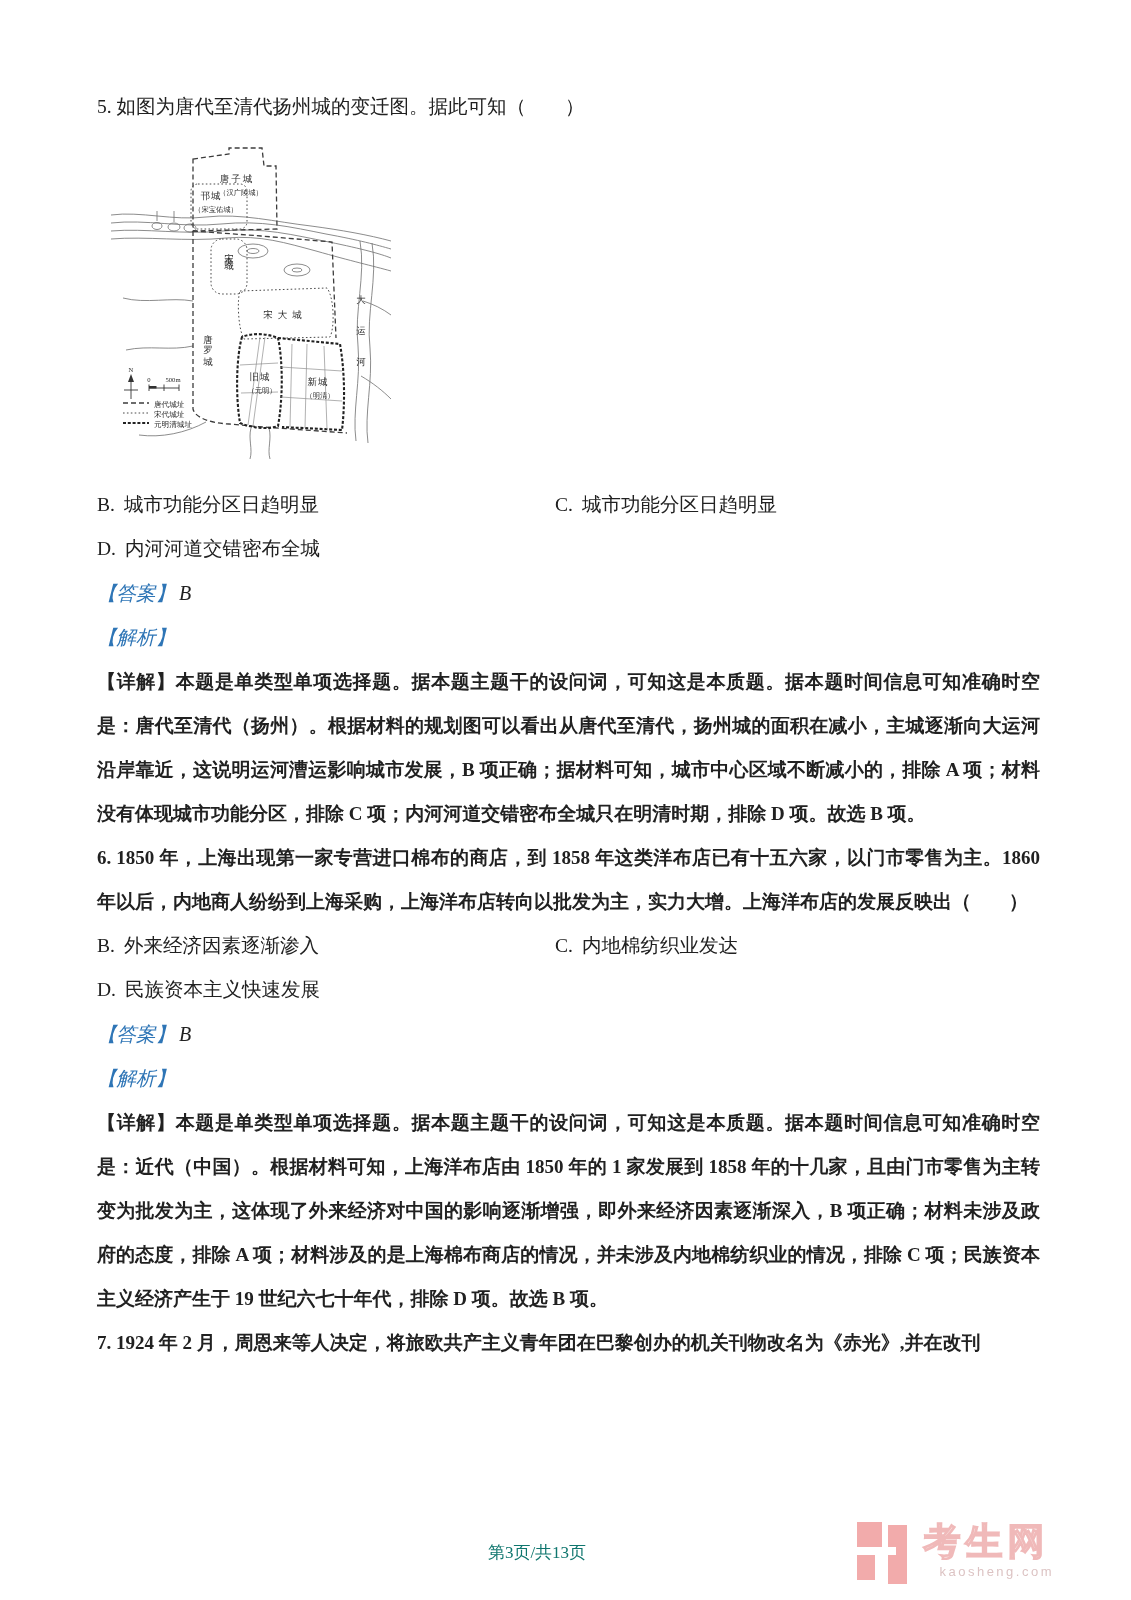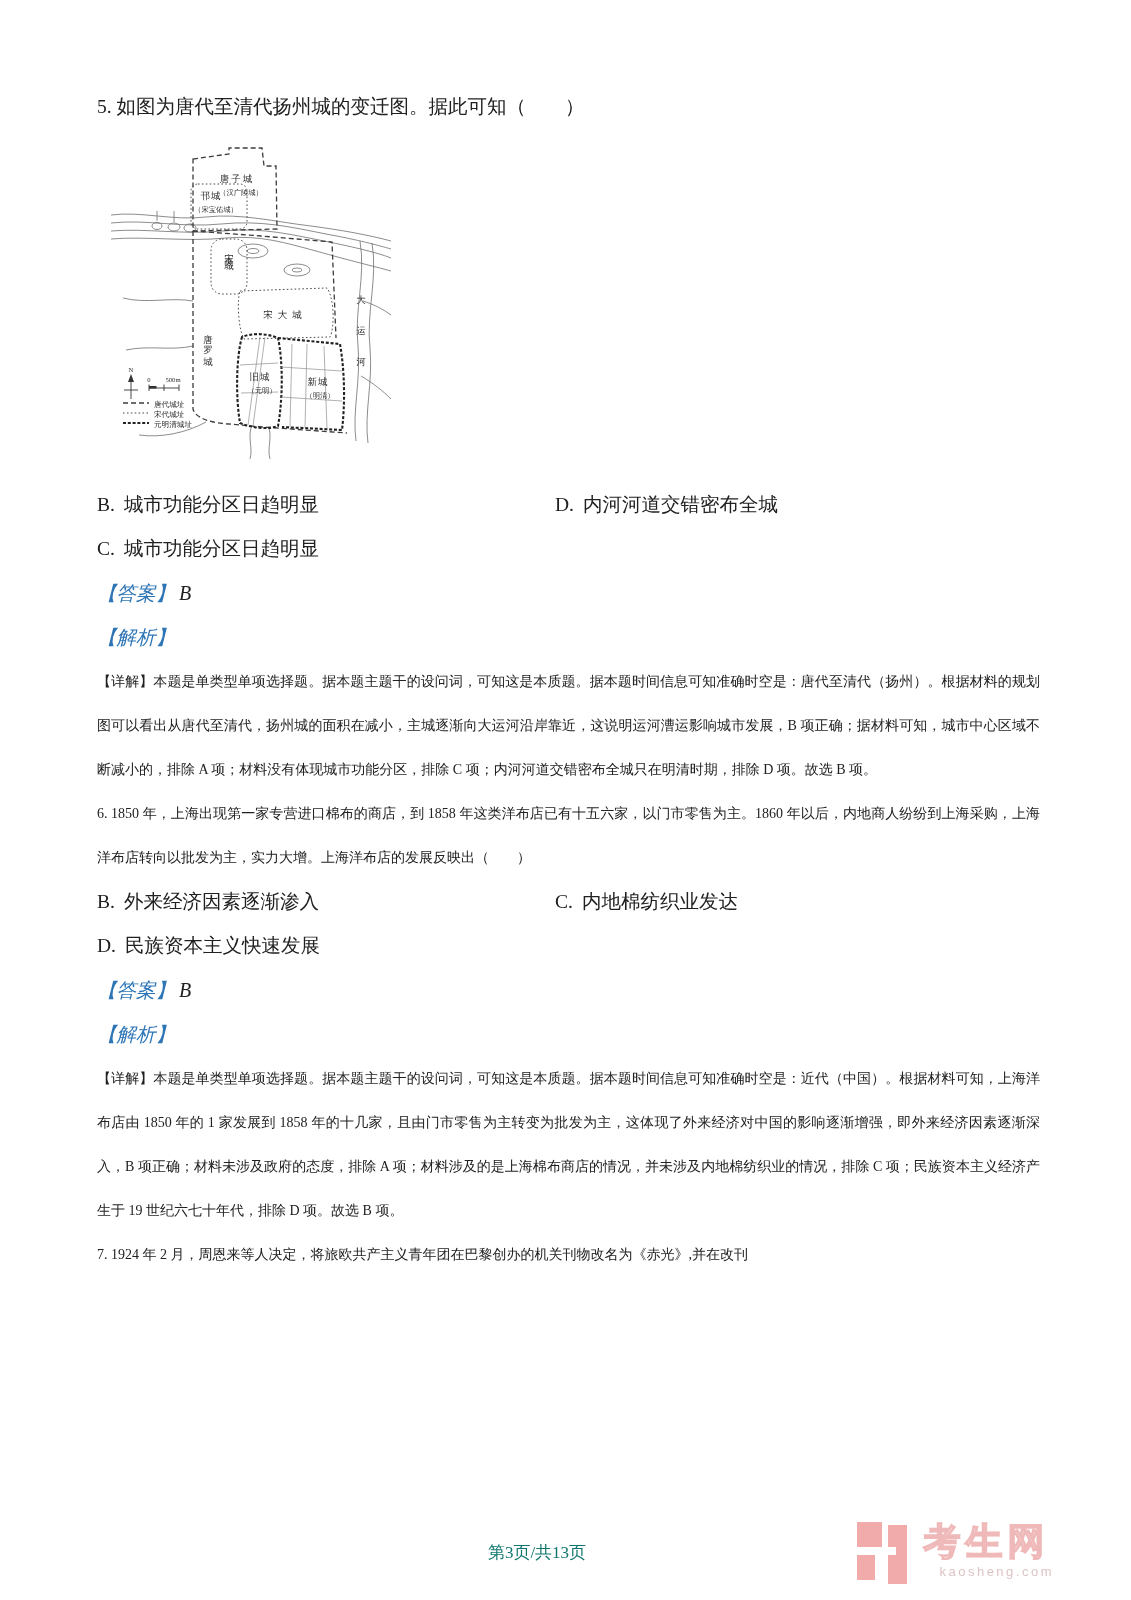--- a/index.html
+++ b/index.html
@@ -13,21 +13,21 @@
   .page{
     position:relative;
     width:1074px;height:1600px;
     background:#ffffff;
     font-family:"Liberation Serif","DejaVu Serif",serif;
     color:var(--ink);
     overflow:hidden;
   }
   .content{position:absolute;left:97px;top:85px;width:943px;}
   .line{font-size:19.5px;line-height:44px;white-space:nowrap;}
-  .para{font-size:14px;line-height:44px;text-align:justify;text-justify:inter-ideograph;}
+  .para{font-size:19px;line-height:44px;text-align:justify;text-justify:inter-ideograph;font-weight:bold;}
   .map-wrap{margin:12px 0 0 13px;width:282px;}
   .opts{display:grid;grid-template-columns:458px 1fr;font-size:19.5px;line-height:44px;margin-top:20px;}
   .opt .key{margin-right:9px;}
   .marker{color:var(--label-blue);}
   .answer-line{font-size:19.5px;line-height:44px;font-style:italic;}
   .answer-line .val{margin-left:4px;font-size:20px;}
   .detail-label{color:var(--ink);}
   .footer-page{
     position:absolute;left:0;right:0;bottom:36px;
     text-align:center;font-size:17px;color:#0f766e;
@@ -164,22 +164,22 @@
           <text class="sublabel" x="151" y="252" text-anchor="middle">（元明）</text>
           <text class="citylabel" x="207" y="244" text-anchor="middle" style="letter-spacing:1px">新城</text>
           <text class="sublabel" x="209" y="257" text-anchor="middle">（明清）</text>
           <text class="citylabel vtext" x="250" y="146" style="letter-spacing:31px">大运河</text>
         </g>
       </svg>
     </div>
 
     <div class="opts">
       <div class="opt"><span class="key">B.</span><span>城市功能分区日趋明显</span></div>
+      <div class="opt"><span class="key">C.</span><span>城市功能分区日趋明显</span></div>
       <div class="opt"><span class="key">D.</span><span>内河河道交错密布全城</span></div>
-      <div class="opt"><span class="key">C.</span><span>城市功能分区日趋明显</span></div>
     </div>
 
     <div class="answer-line">
       <span class="marker">【答案】</span><span class="val">B</span>
     </div>
     <div class="answer-line">
       <span class="marker">【解析】</span>
     </div>
     <div class="para">
       <span class="detail-label">【详解】</span><span>本题是单类型单项选择题。据本题主题干的设问词，可知这是本质题。据本题时间信息可知准确时空是：唐代至清代（扬州）。根据材料的规划图可以看出从唐代至清代，扬州城的面积在减小，主城逐渐向大运河沿岸靠近，这说明运河漕运影响城市发展，B 项正确；据材料可知，城市中心区域不断减小的，排除 A 项；材料没有体现城市功能分区，排除 C 项；内河河道交错密布全城只在明清时期，排除 D 项。故选 B 项。</span>

